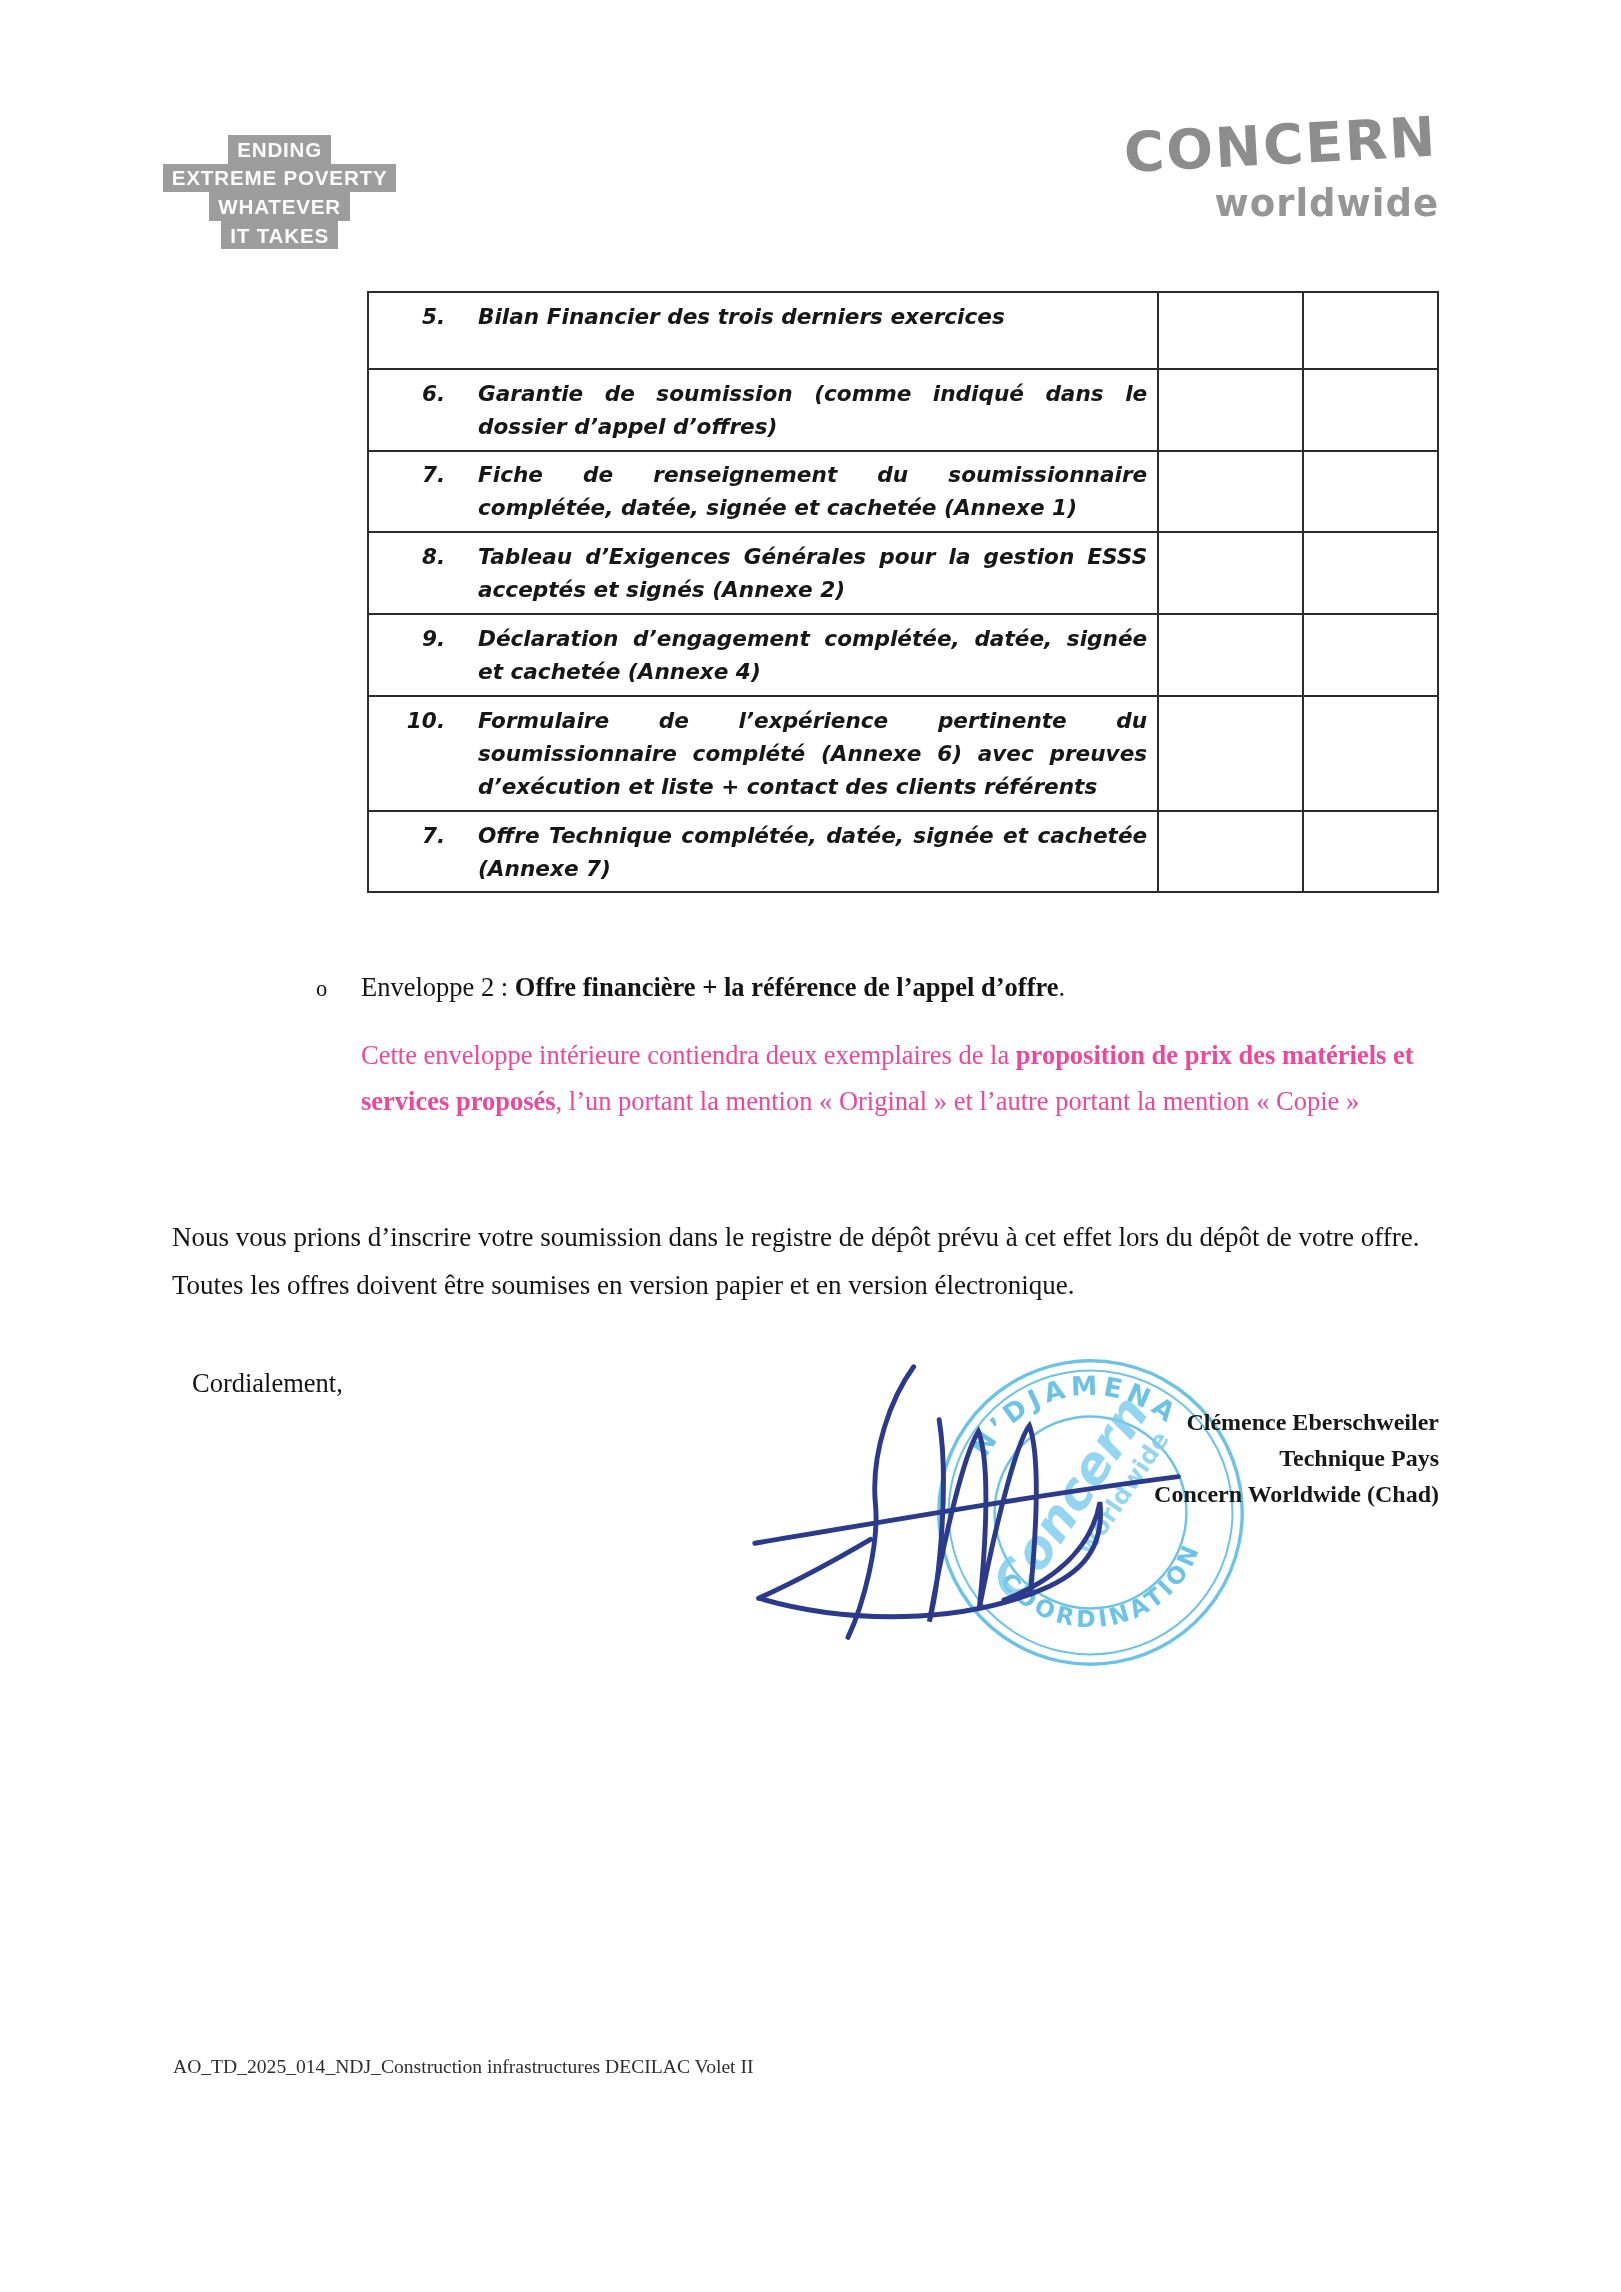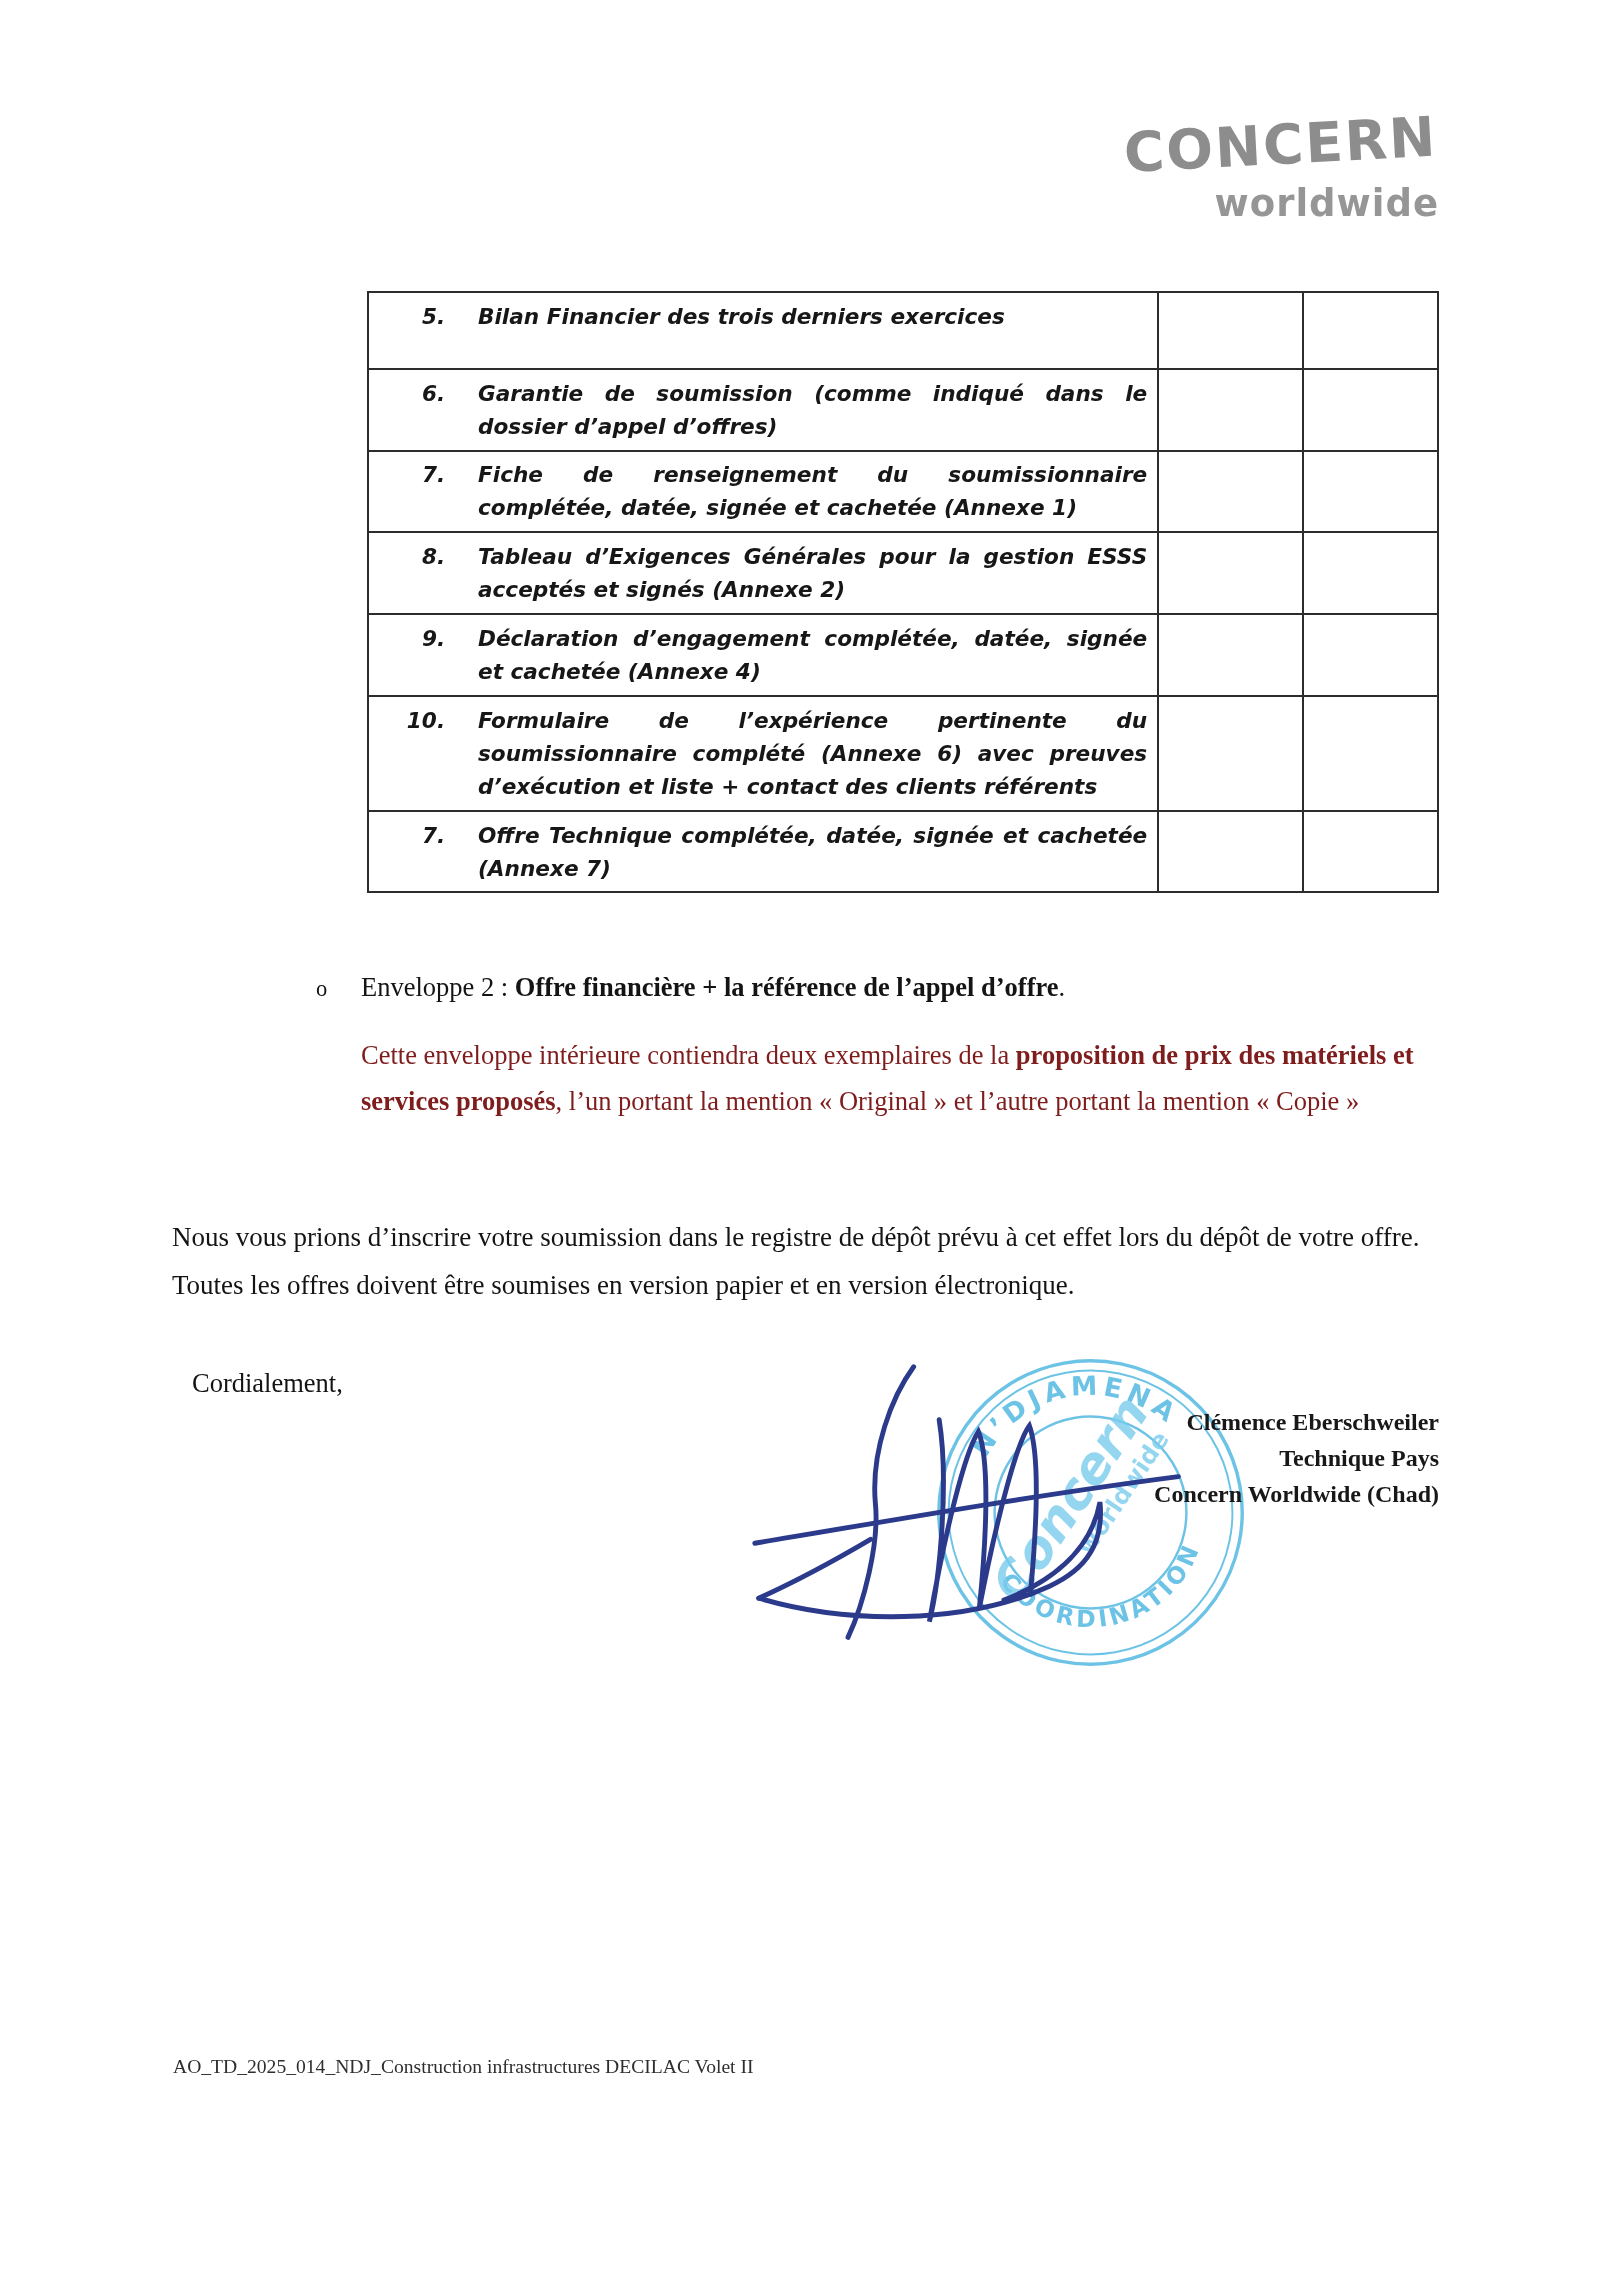--- a/index.html
+++ b/index.html
@@ -46,21 +46,21 @@
   .rowline .txt { flex:1; margin-left:29px; text-align:justify;font-style:italic; }
   tr.upright { font-style:normal; }
   tr.h1 .rowline { min-height:61px; }
   tr.h2 .rowline { min-height:61px; }
   tr.h3 .rowline { min-height:96px; }
 
   
   .env-head { position:absolute; left:316px; top:972px; width:1127px; font-size:26.5px; color:#141414; }
   .env-head .marker { display:inline-block; width:45px; font-size:22.5px; }
   .env-head b { font-weight:bold; }
-  .env-para { position:absolute; left:361px; top:1032px; width:1080px; font-size:26.5px; line-height:46px; color:#7f1d1d; }
+  .env-para { position:absolute; left:361px; top:1032px; width:1080px; font-size:26.5px; line-height:46px; color:#ec4899; }
   .env-para b { font-weight:bold; }
 
   
   .main-para { position:absolute; left:172px; top:1213px; width:1284px; font-size:27px; line-height:48px; color:#141414; }
   .closing   { position:absolute; left:172px; top:1368px; font-size:26.5px; color:#141414;margin-left:20px; }
 
   
   .stamp { position:absolute; left:929px; top:1351px; width:323px; height:323px; opacity:0.85; transform:rotate(-10deg); z-index:1; }
   .sig-block {
     position:absolute; left:970px; top:1404px; width:469px; z-index:2;
@@ -72,20 +72,26 @@
   .footer {
     position:absolute; left:173px; top:2056px;
     font-family:Liberation Serif, serif; font-size:19.6px; color:#2e2e2e;
   }
 </style>
 </head>
 <body>
 
 <div class="page">
 
+  <div class="tagline">
+    <span>ENDING</span>
+    <span>EXTREME POVERTY</span>
+    <span>WHATEVER</span>
+    <span>IT TAKES</span>
+  </div>
 
   <div class="brand">
     <span class="word">CONCERN</span>
     <span class="sub">worldwide</span>
   </div>
 
   <table class="checklist">
     <tbody>
       <tr class="h1">
         <td class="desc">

